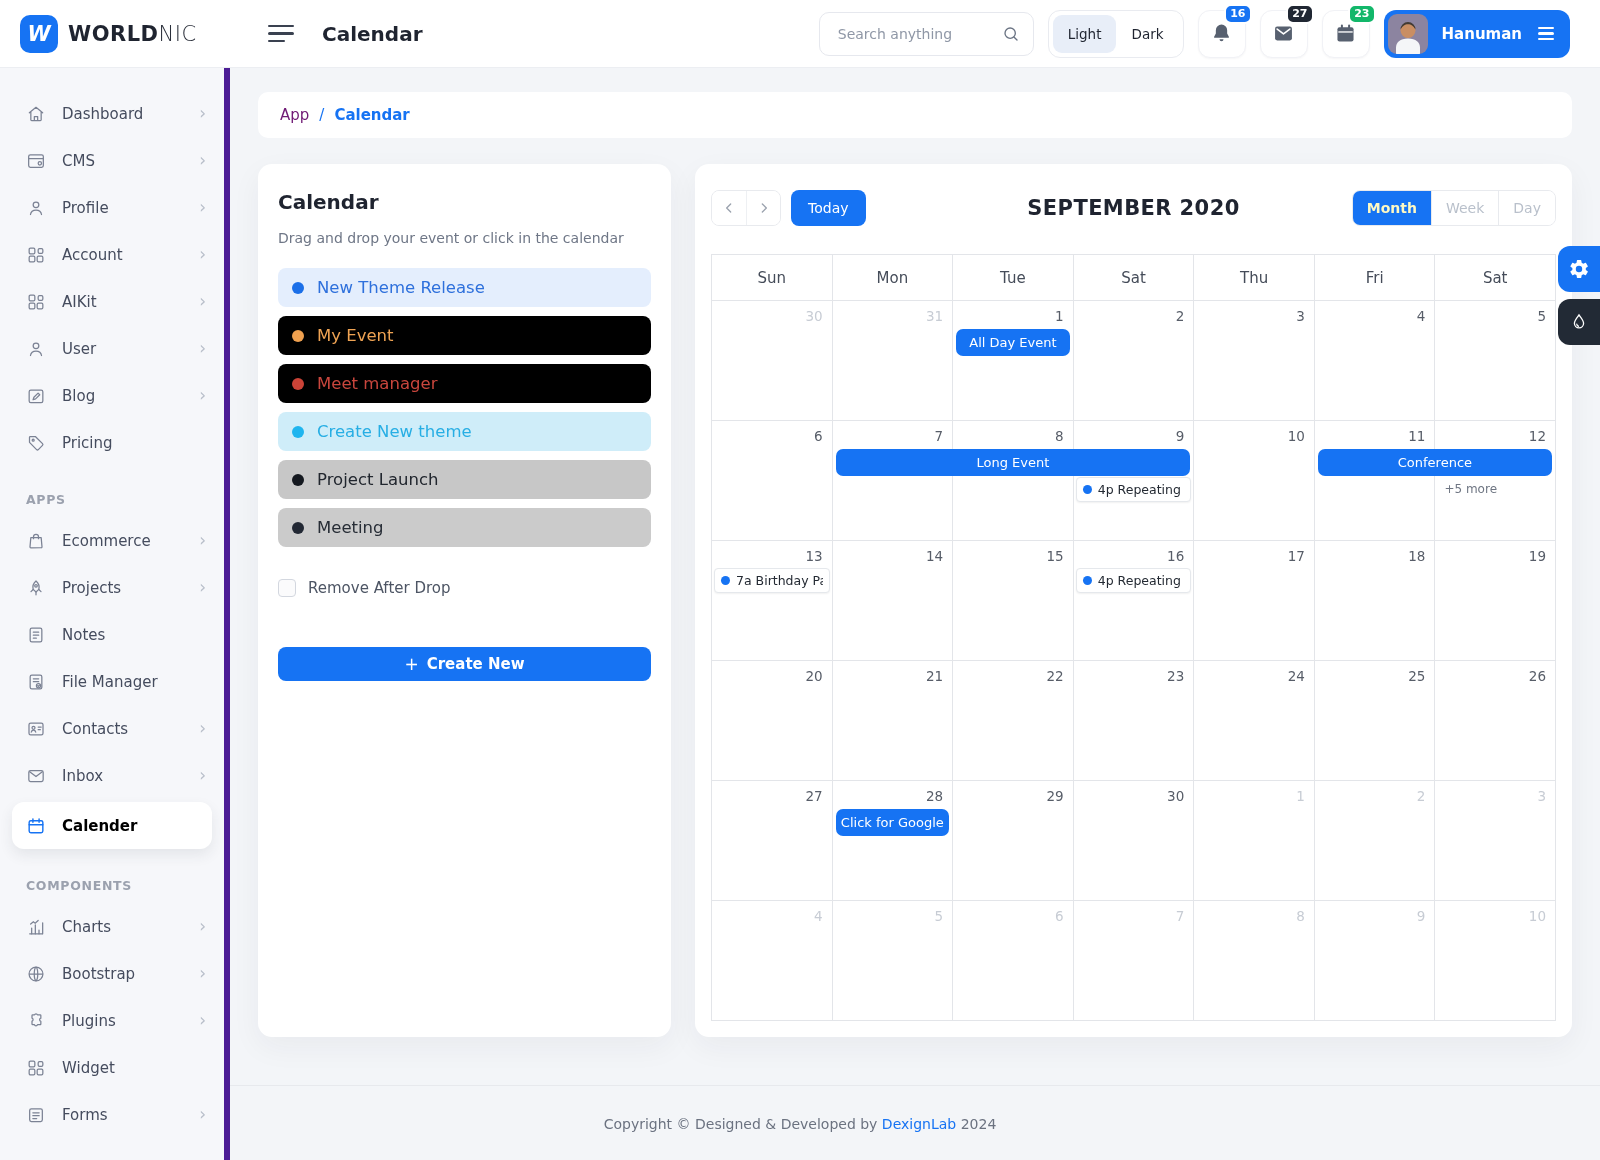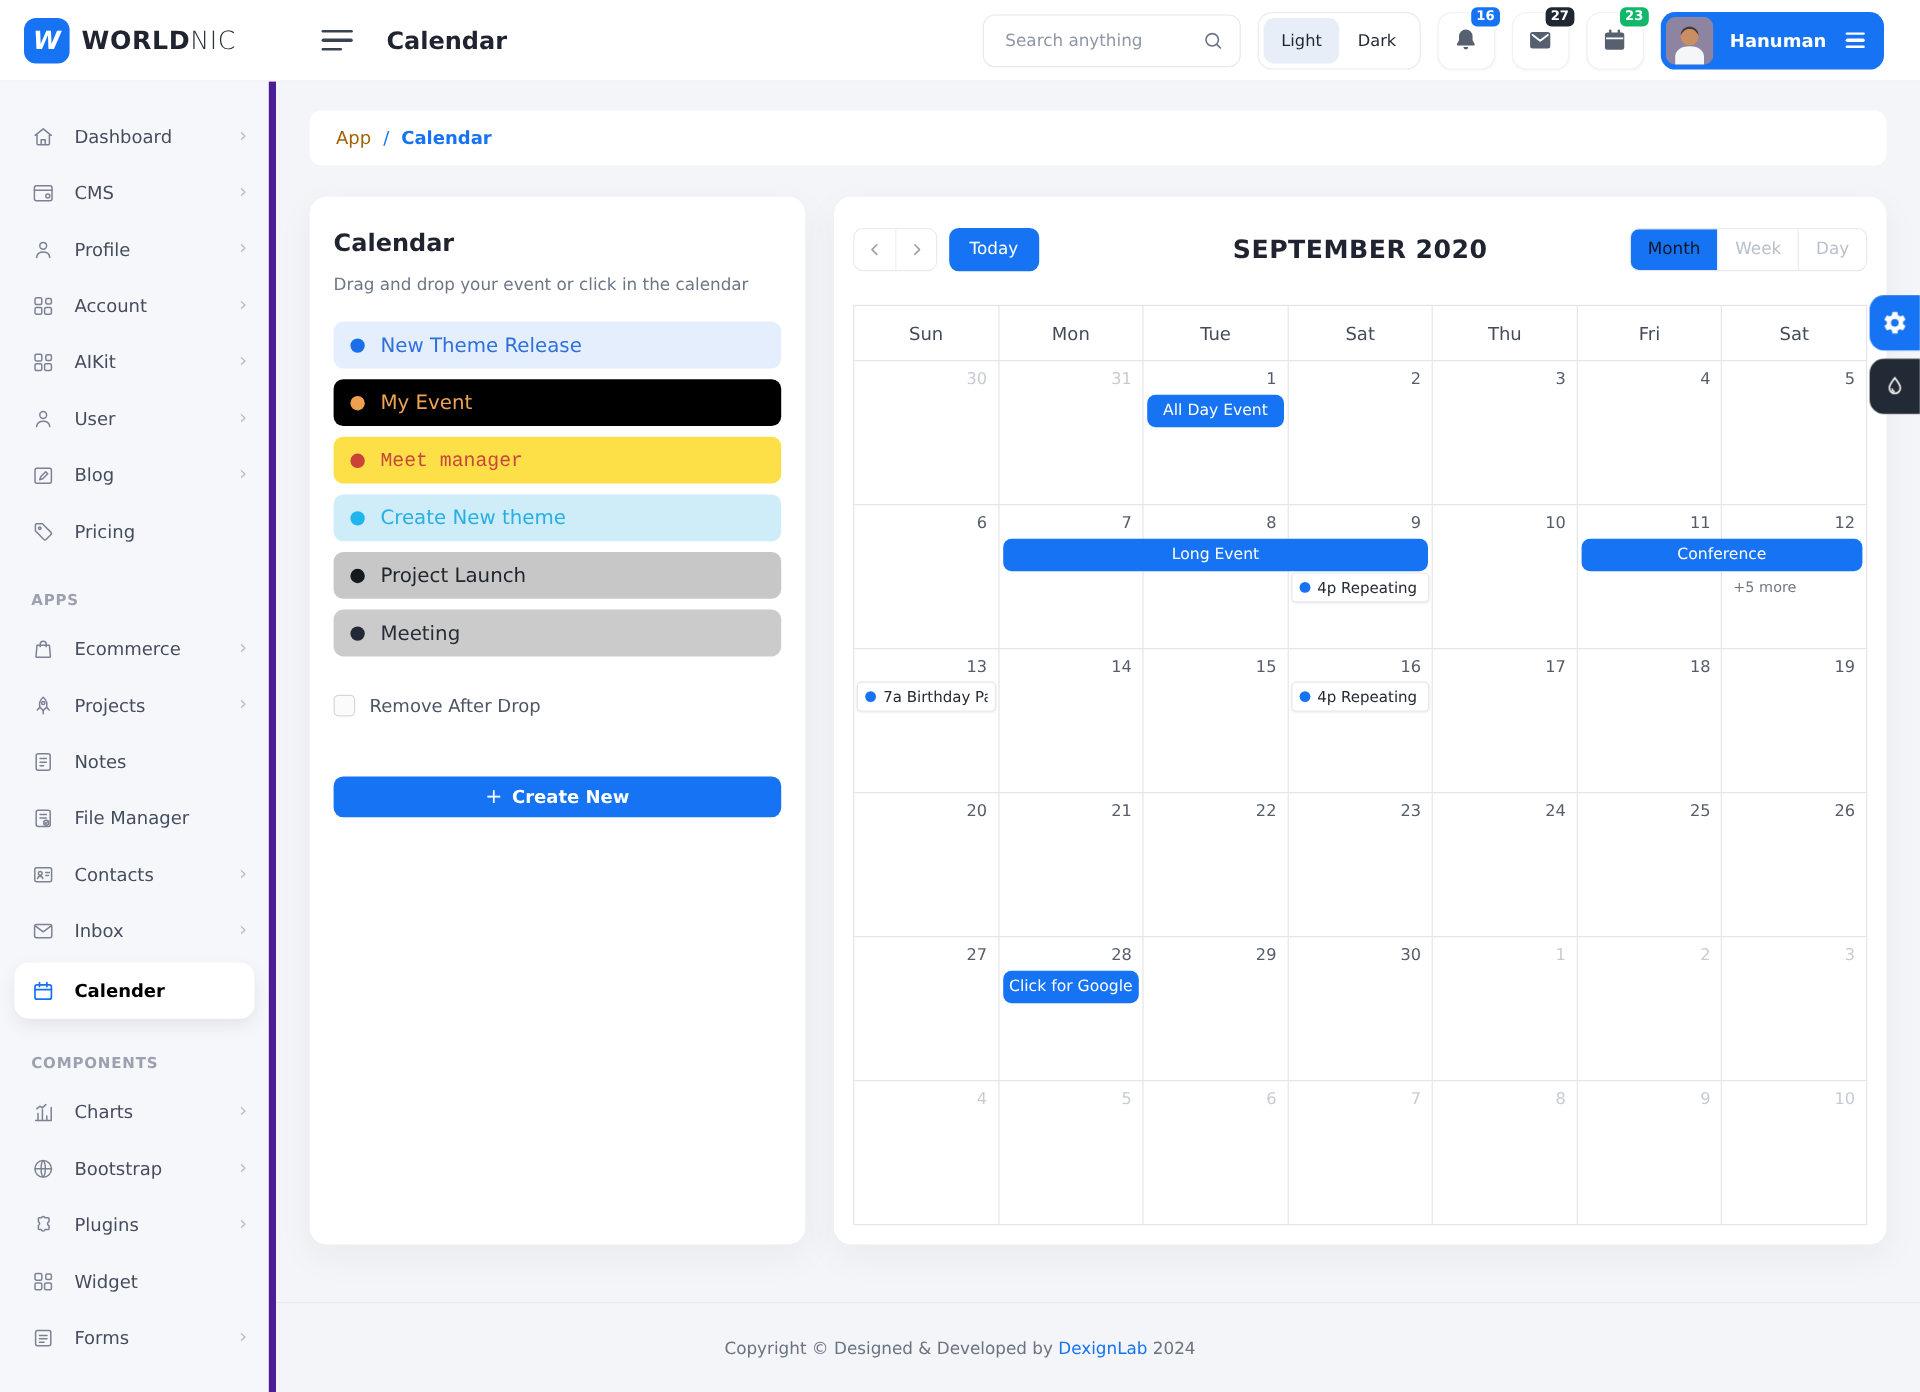--- a/index.html
+++ b/index.html
@@ -52,21 +52,21 @@
   .nav-label { white-space:nowrap; }
   .chevron { margin-left:auto; color:#b9bfca; font-size:17px; line-height:1; }
   .nav-item.active { background:#fff; margin:3px 12px; padding:0 12px 0 14px; border-radius:12px;
     box-shadow:0 6px 14px rgba(40,50,70,.09); font-weight:600; color:#000000; }
   .nav-item.active .nav-icon { color:#1673F3; }
   .nav-header { font-size:12.5px; font-weight:700; letter-spacing:.7px; color:#9ba1ae; padding:26px 0 10px 26px; }
 
   .main { flex:1; padding:24px 28px 0; display:flex; flex-direction:column; }
   .breadcrumb-card { background:#fff; border-radius:10px; height:46px; display:flex; align-items:center;
     padding:0 22px; font-size:15px; flex:0 0 auto; }
-  .crumb-app { color:#a16207; cursor:pointer; }
+  .crumb-app { color:#701a75; cursor:pointer; }
   .crumb-sep { color:#1673F3; margin:0 10px; }
   .crumb-cur { color:#1673F3; font-weight:600; cursor:pointer; }
 
   .content-row { display:flex; gap:24px; margin-top:26px; align-items:stretch; }
   .event-card { flex:0 0 413px; background:#fff; border-radius:14px; padding:20px;
     box-shadow:0 10px 30px rgba(30,40,60,.05); }
   .calendar-card { flex:1; background:#fff; border-radius:14px; padding:16px; min-height:862px;
     box-shadow:0 10px 30px rgba(30,40,60,.05); }
 
   
@@ -90,21 +90,21 @@
     color:#9aa1ad; background:#fff; border:none; cursor:pointer; }
   .nav-btn + .nav-btn { border-left:1px solid #eef0f3; }
   .today-btn { margin-left:10px; height:36px; padding:0 17px; background:#1673F3; color:#fff; border:none;
     border-radius:8px; font-size:14px; font-weight:500; font-family:inherit; cursor:pointer; }
   .cal-title { position:absolute; left:50%; transform:translateX(-50%); font-size:21px; font-weight:700;
     letter-spacing:.4px; }
   .view-group { margin-left:auto; display:flex; border:1px solid #e8eaee; border-radius:8px; overflow:hidden; }
   .view-btn { height:34px; padding:0 14px; background:#fff; color:#b9c0cb; font-size:14px; border:none;
     font-family:inherit; cursor:pointer; }
   .view-btn + .view-btn { border-left:1px solid #e8eaee; }
-  .view-btn.active { background:#1673F3; color:#0f172a; font-weight:400; }
+  .view-btn.active { background:#1673F3; color:#fef9c3; font-weight:700; }
 
   .cal-grid { margin-top:28px; border-left:1px solid #e3e5e9; border-top:1px solid #e3e5e9; }
   #cal-head { display:grid; grid-template-columns:repeat(7,1fr); }
   .cal-head-cell { height:46px; border-right:1px solid #e3e5e9; border-bottom:1px solid #e3e5e9;
     display:flex; align-items:center; justify-content:center; font-size:15px; color:#454c59; font-weight:500; }
   .cal-week { display:grid; grid-template-columns:repeat(7,1fr); position:relative; height:120px; }
   .cal-cell { border-right:1px solid #e3e5e9; border-bottom:1px solid #e3e5e9; overflow:hidden; cursor:pointer; }
   .date-num { display:block; text-align:right; padding:7px 9px 0; font-size:13.5px; color:#575d68; }
   .cal-cell.muted .date-num { color:#c7ccd4; }
   .cal-bar { position:absolute; top:28px; height:27px; background:#1673F3; border-radius:7px; color:#fff;
@@ -436,21 +436,21 @@
         <div class="event-sub">Drag and drop your event or click in the calendar</div>
         <div id="event-list">
             <div class="event-pill" style="background: rgb(228, 238, 253); color: rgb(46, 112, 220);">
               <span class="event-dot" style="background: rgb(27, 111, 232);"></span>
               <span>New Theme Release</span>
             </div>
             <div class="event-pill" style="background: #000000; color: rgb(239, 163, 83);">
               <span class="event-dot" style="background: rgb(239, 160, 79);"></span>
               <span>My Event</span>
             </div>
-            <div class="event-pill" style="background: #fde047; color: rgb(201, 70, 61); font-family: Liberation Mono, monospace;">
+            <div class="event-pill" style="background: #000000; color: rgb(201, 70, 61);">
               <span class="event-dot" style="background: rgb(203, 67, 55);"></span>
               <span>Meet manager</span>
             </div>
             <div class="event-pill" style="background: rgb(207, 237, 249); color: rgb(39, 174, 228);">
               <span class="event-dot" style="background: rgb(31, 181, 239);"></span>
               <span>Create New theme</span>
             </div>
             <div class="event-pill" style="background: rgb(199, 199, 199); color: rgb(33, 38, 46);">
               <span class="event-dot" style="background: rgb(20, 24, 31);"></span>
               <span>Project Launch</span>

